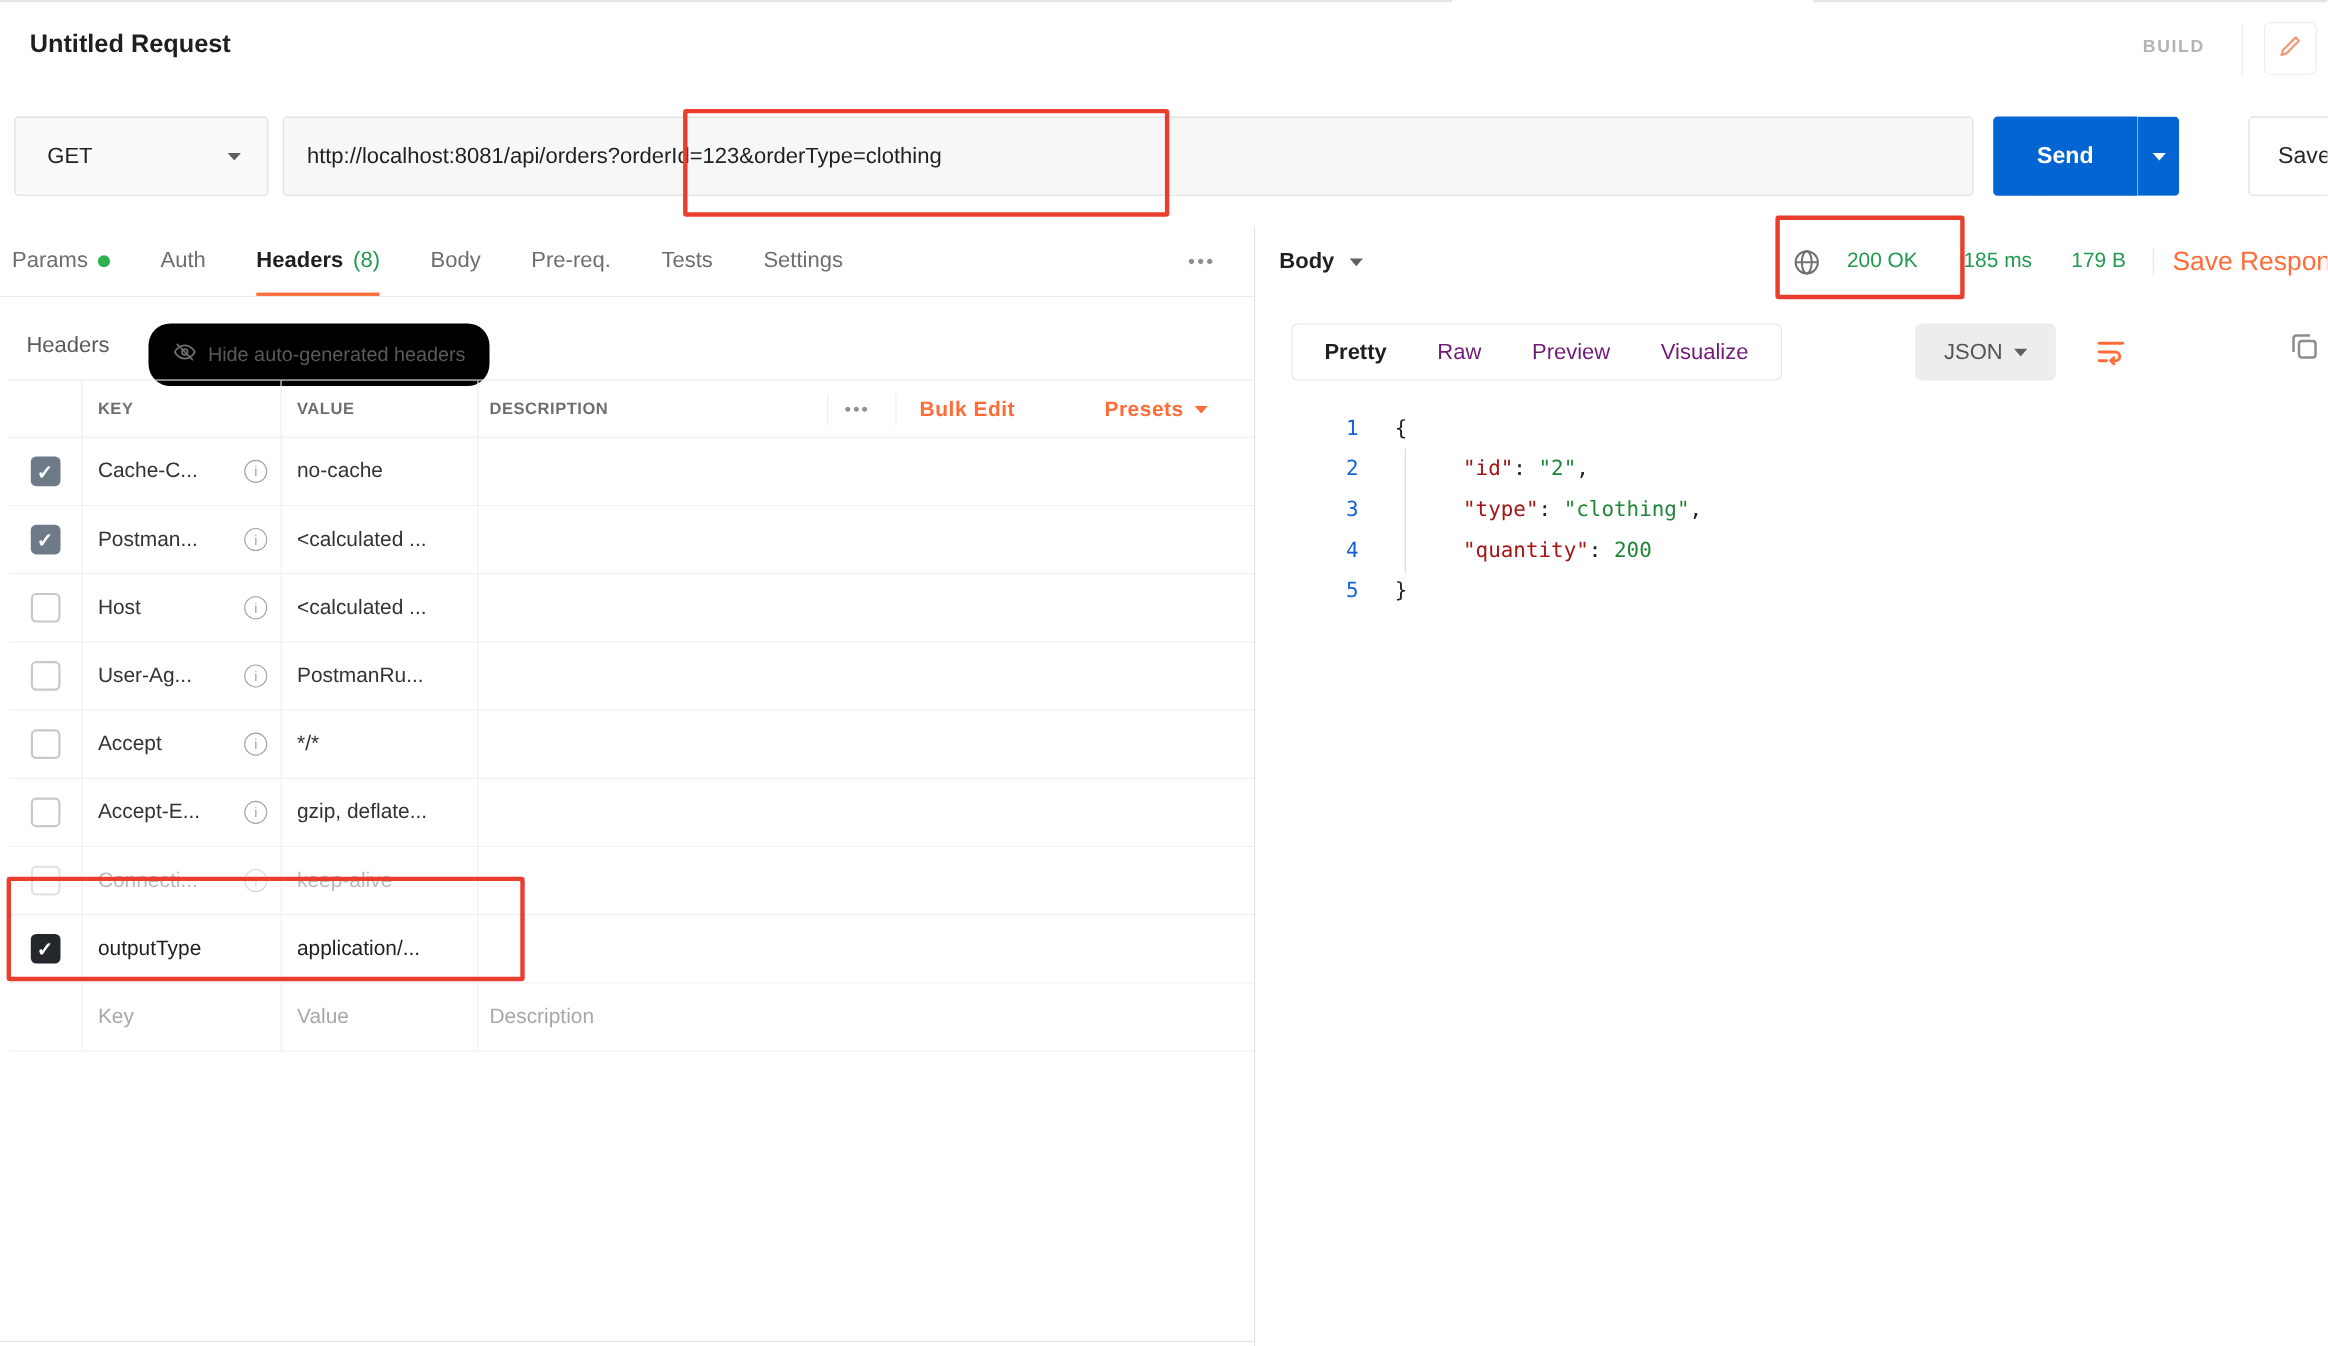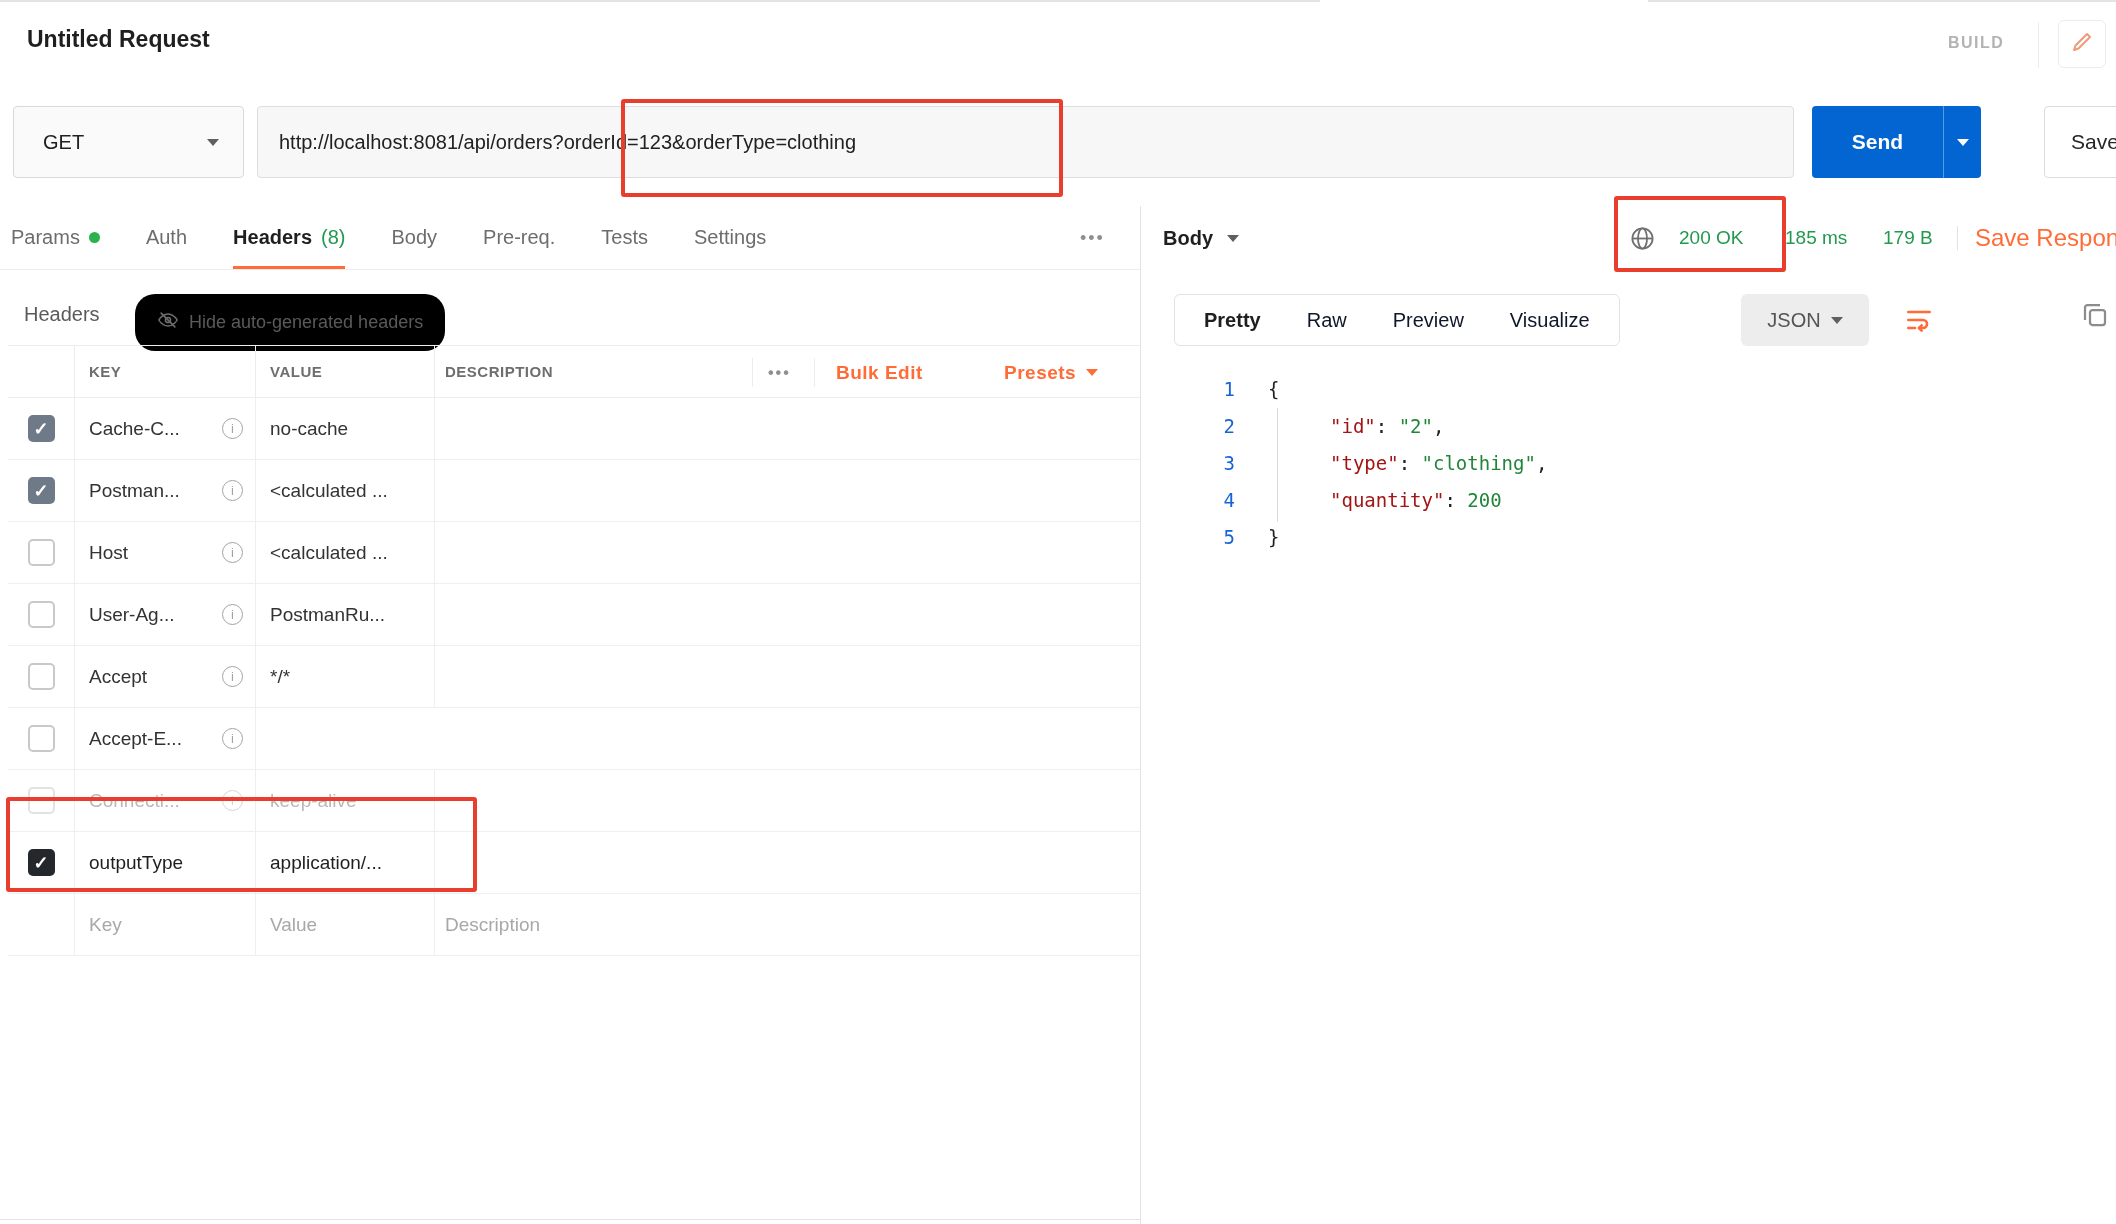--- a/index.html
+++ b/index.html
@@ -113,21 +113,21 @@
   .cb.on.gray { background:#6e7a87; }
   .cb.on.dark { background:#24272c; }
   .info { width:21px; height:21px; border-radius:50%; border:1.5px solid #a3a3a3; color:#a3a3a3;
           font-size:13px; display:flex; align-items:center; justify-content:center; flex:0 0 auto; }
   .info::after { content:"i"; }
   .ph { color:#a8a8a8; }
 
   
   .vgroup { position:absolute; left:1174px; top:294px; height:52px; border:1px solid #e3e3e3;
             border-radius:6px; display:flex; align-items:center; padding:0 6px; background:#fff; }
-  .vtab { padding:0 23px; font-size:20px; color:#0f172a; line-height:50px; cursor:pointer; }
+  .vtab { padding:0 23px; font-size:20px; color:#701a75; line-height:50px; cursor:pointer; }
   .vtab.active { color:#1f1f1f; font-weight:600; }
   .fmt { position:absolute; left:1741px; top:294px; height:52px; width:128px; background:#ededed;
          border-radius:6px; display:flex; align-items:center; justify-content:center; gap:10px;
          font-size:20px; color:#555; cursor:pointer; }
   .wrap-btn { position:absolute; left:1896px; top:297px; width:46px; height:46px;
               display:flex; align-items:center; justify-content:center; cursor:pointer; }
   .copy-btn { position:absolute; left:2080px; top:300px; cursor:pointer; }
 
   
   .codearea { position:absolute; left:1141px; top:370px; width:975px;
@@ -317,20 +317,21 @@
       <div class="c-desc"></div>
     </div>
     <div class="hrow">
       <div class="c-cb">
           <span class="cb"></span>
         </div>
       <div class="c-key">
           <span>Accept-E...</span>
           <span class="info"></span>
         </div>
+      <div class="c-val">gzip, deflate...</div>
       <div class="c-desc"></div>
     </div>
     <div class="hrow faded">
       <div class="c-cb">
           <span class="cb"></span>
         </div>
       <div class="c-key">
           <span>Connecti...</span>
           <span class="info"></span>
         </div>

